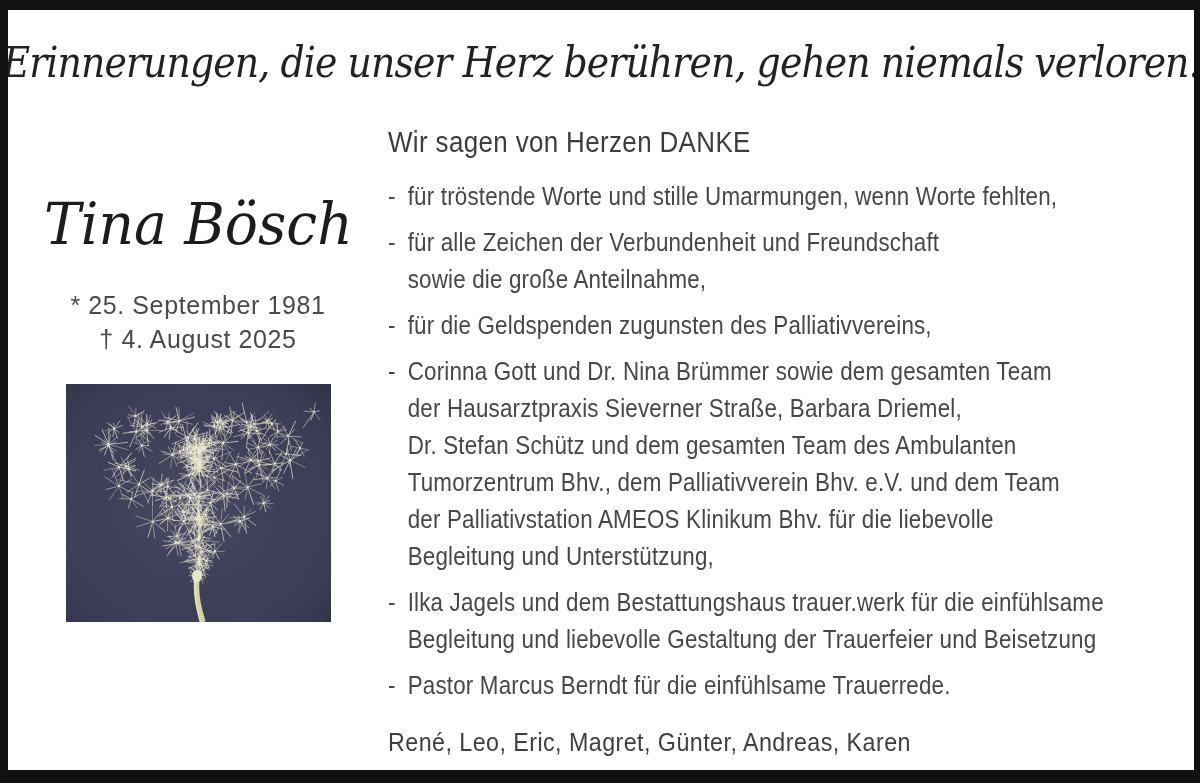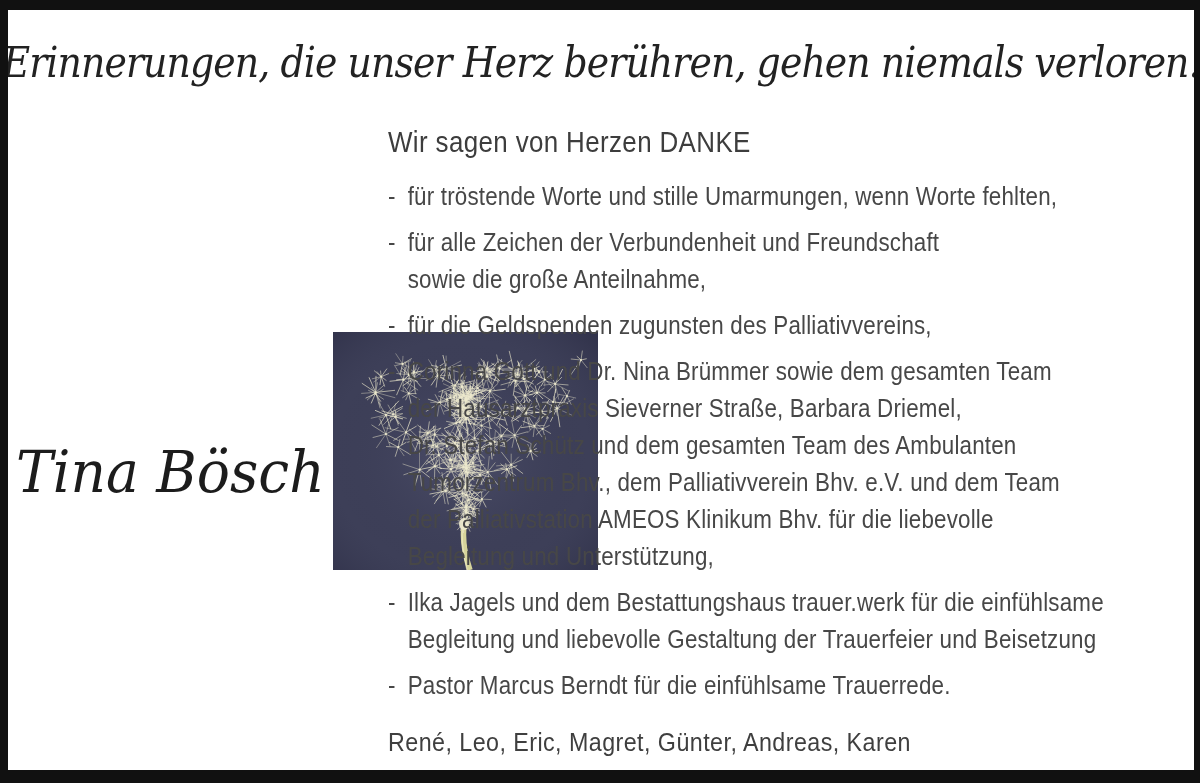--- a/index.html
+++ b/index.html
@@ -9,21 +9,21 @@
     border-style:solid;border-color:#111111;border-width:10px 6px 13px 8px;
     font-family:"Liberation Sans",sans-serif;color:#474747;overflow:hidden;
   }
   .header{height:104px;display:flex;align-items:center;justify-content:center;}
   .script{
     font-family:"DejaVu Serif",serif;font-style:italic;color:#222222;
     white-space:nowrap;
   }
   .header .script{font-size:42px;transform:scaleX(0.9);letter-spacing:-1px;}
   .content{display:flex;}
-  .left-col{flex:0 0 380px;width:380px;display:flex;flex-direction:row;align-items:center;}
+  .left-col{flex:0 0 380px;width:380px;display:flex;flex-direction:column;align-items:center;}
   .name{margin-top:70px;font-size:58px;line-height:80px;color:#1c1c1c;transform:scaleX(0.95);}
   .dates{margin-top:24px;text-align:center;font-size:25px;line-height:34px;letter-spacing:0.6px;color:#4a4a4a;}
   .photo{margin-top:28px;width:265px;height:238px;display:block;}
   .photo svg{display:block;width:265px;height:238px;}
   .right-col{flex:1;padding-top:8px;}
   .right-inner{width:880px;transform:scaleX(0.895);transform-origin:left top;}
   .heading{font-size:29px;line-height:40px;margin-bottom:16px;letter-spacing:0.4px;color:#3d3d3d;}
   .thanks-item{display:flex;margin-bottom:9px;font-size:25px;letter-spacing:0.2px;}
   .dash{flex:0 0 22px;width:22px;line-height:37px;}
   .item-lines{flex:1;}
@@ -36,20 +36,24 @@
 <div class="card">
 
   <div class="header">
     <span class="script">Erinnerungen, die unser Herz berühren, gehen niemals verloren.</span>
   </div>
 
   <div class="content">
 
     <div class="left-col">
       <div class="script name">Tina Bösch</div>
+      <div class="dates">
+        <div>* 25. September 1981</div>
+        <div>† 4. August 2025</div>
+      </div>
       <div class="photo">
         <svg id="dandelion-svg" viewBox="0 0 265 238" xmlns="http://www.w3.org/2000/svg">
             <rect width="265" height="238" fill="#3d3f58"></rect>
             <radialGradient id="vg" cx="48%" cy="52%" r="75%">
               <stop offset="0%" stop-color="#8a8cb0" stop-opacity="0.22"></stop>
               <stop offset="65%" stop-color="#2c2d45" stop-opacity="0"></stop>
               <stop offset="100%" stop-color="#14142a" stop-opacity="0.35"></stop>
             </radialGradient>
             <rect width="265" height="238" fill="url(#vg)"></rect>
             <path d="M131,194 C129,210 133,226 137,238" stroke="#d6d49b" stroke-width="5.5" fill="none"></path>

